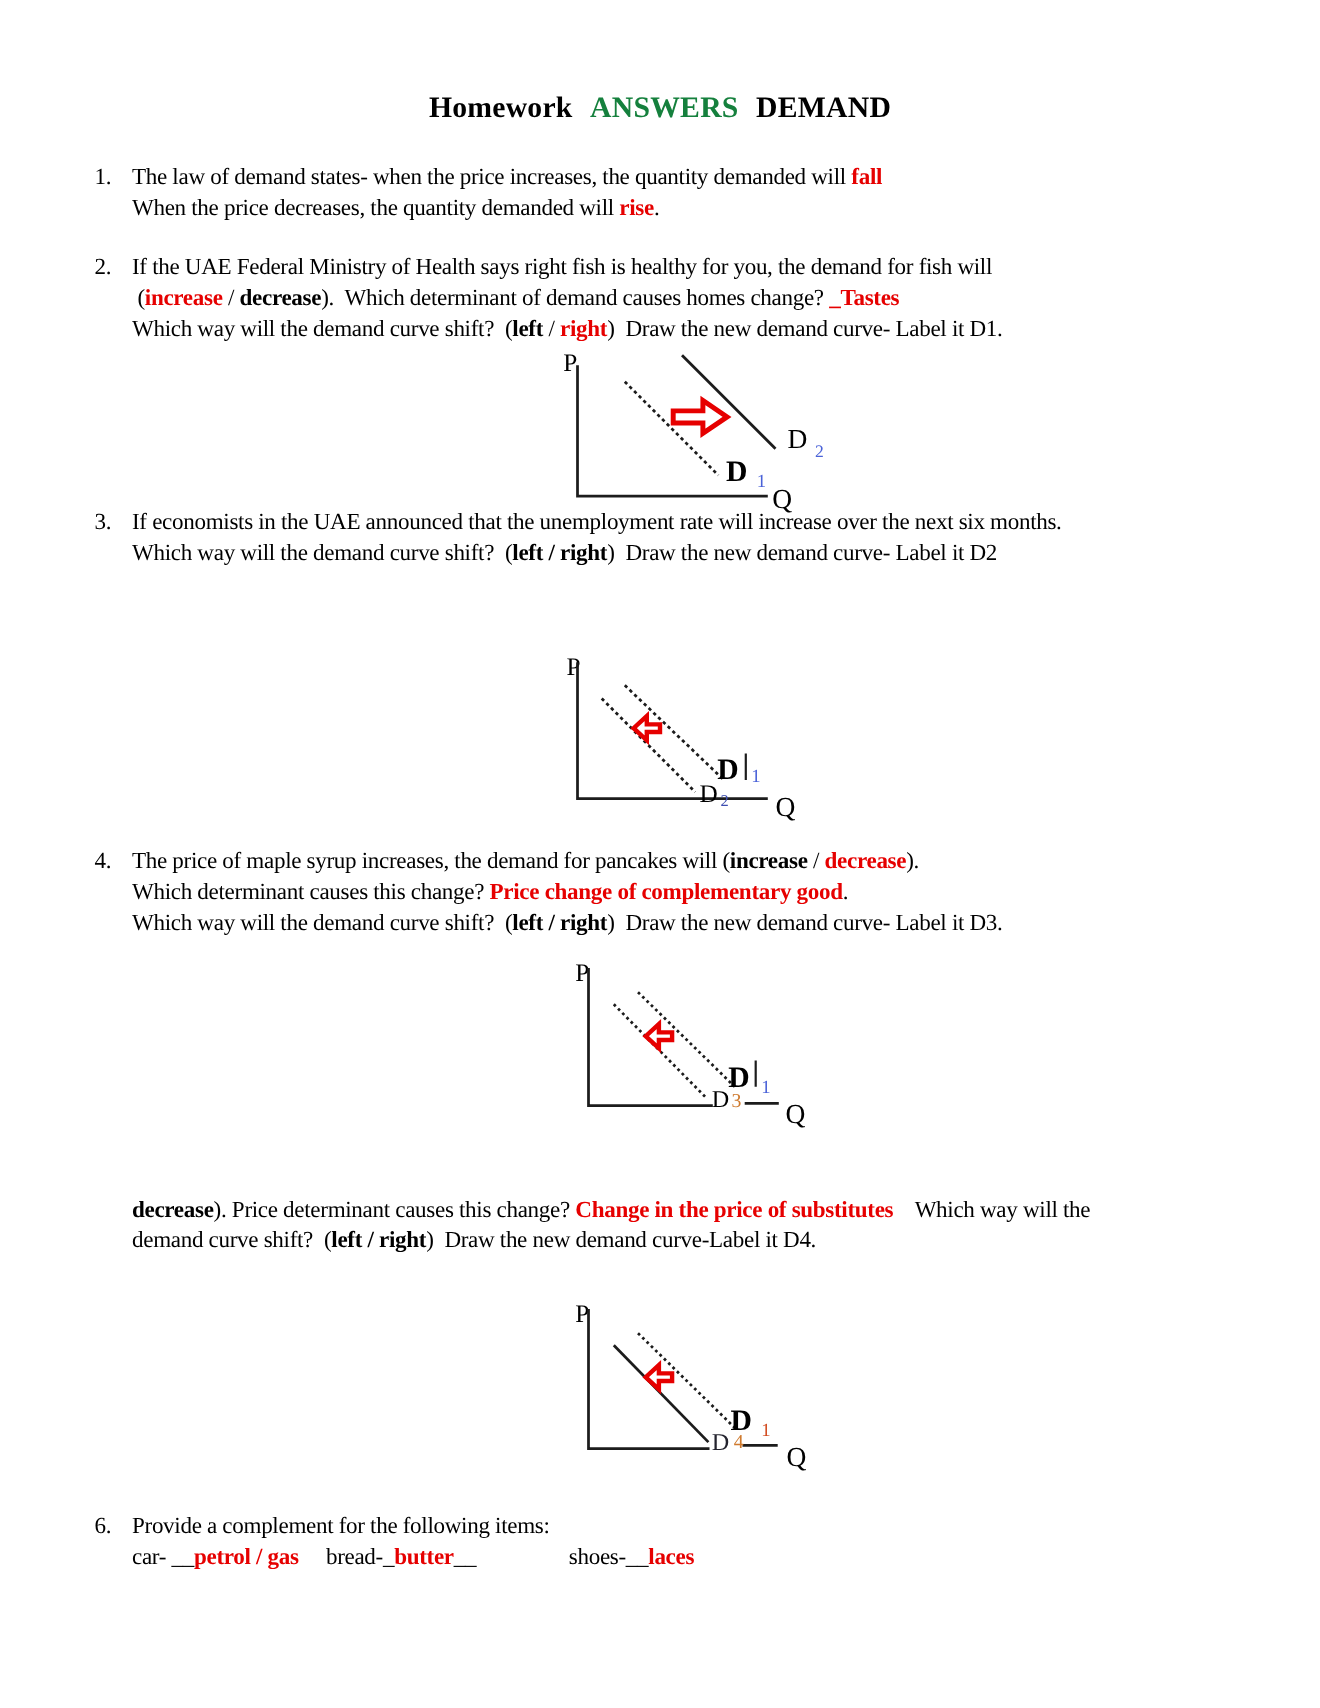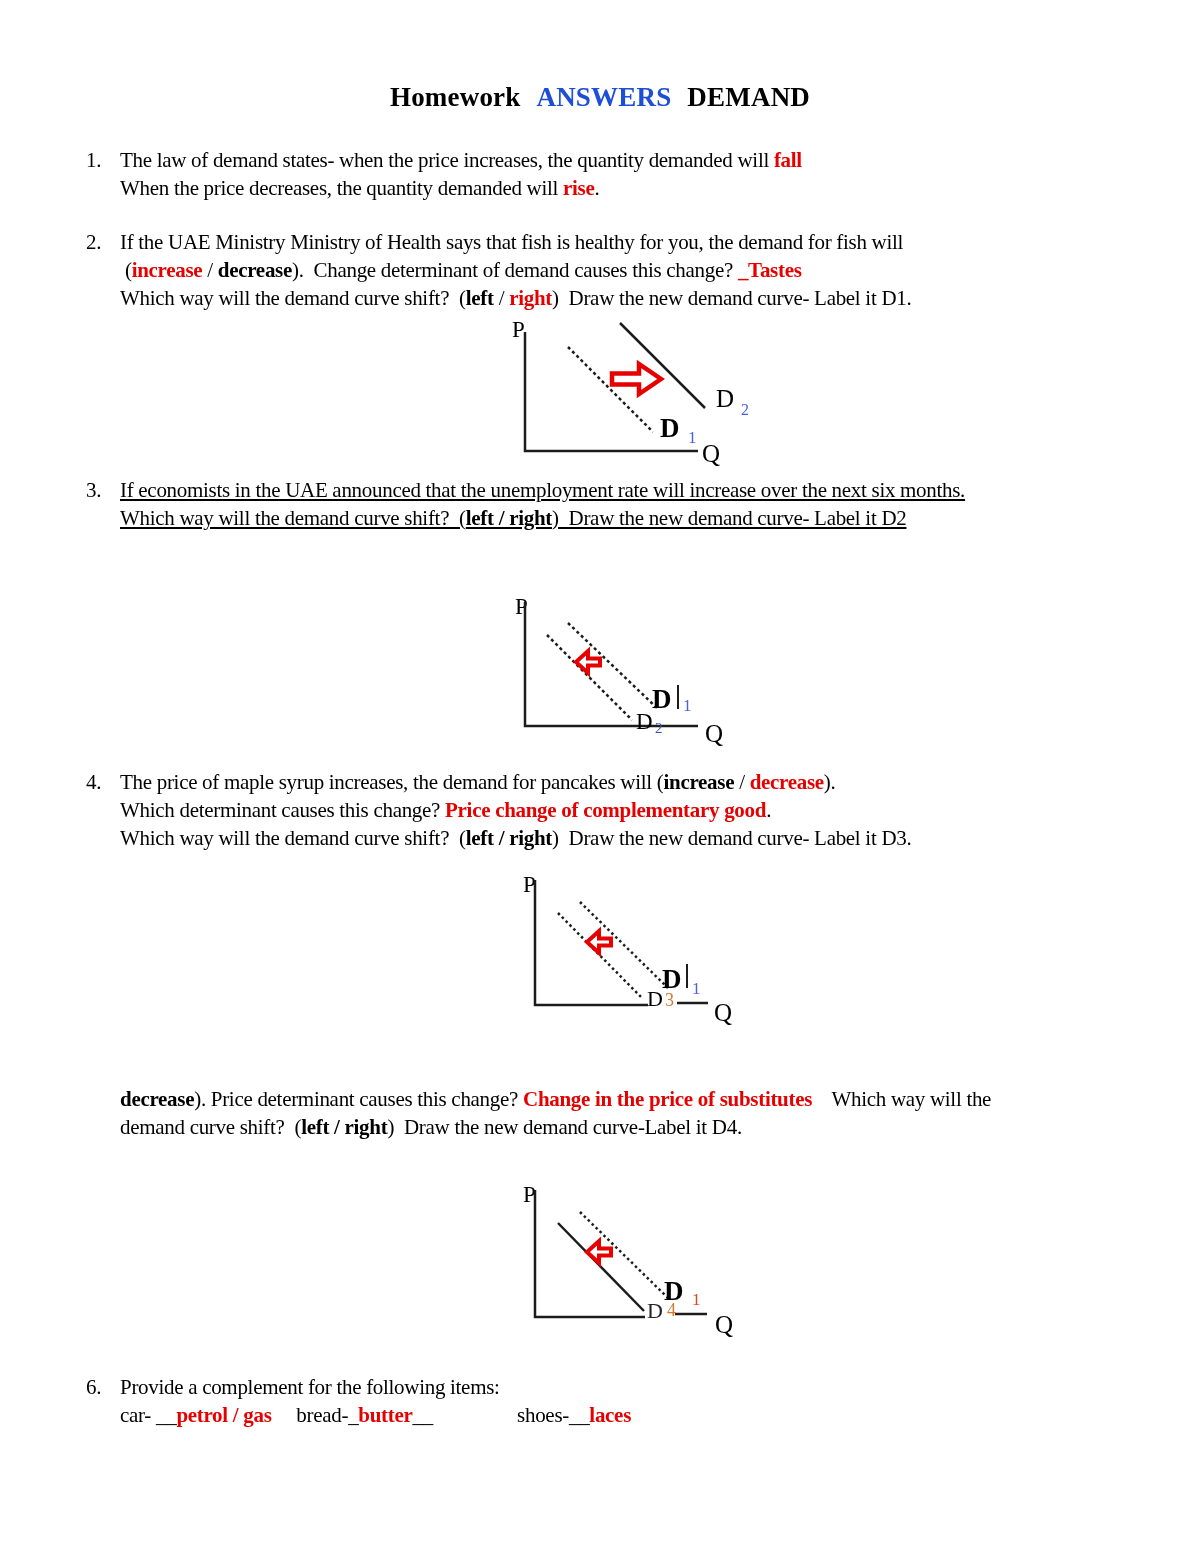--- a/index.html
+++ b/index.html
@@ -4,21 +4,21 @@
 <style>
   html,body { margin:0; padding:0; }
   body {
     width:1200px; height:1553px; background:#ffffff; position:relative;
     font-family:"Liberation Serif", serif; color:#000;
   }
   .title {
     position:absolute; top:82px; left:0; width:1200px; text-align:center;
     font-size:27px; font-weight:bold; white-space:pre; letter-spacing:0.2px;
   }
-  .title .mid { color:#1d4ed8; margin:0 9px; }
+  .title .mid { color:#15803d; margin:0 9px; }
   .q {
     position:absolute; left:86px; width:1090px;
     font-size:21px; line-height:28px; letter-spacing:-0.3px;
   }
   .qline { white-space:pre; }
   .qline.cont { padding-left:34px; }
   .num { display:inline-block; width:34px; }
   .b { font-weight:bold; }
   .r { color:#e60000; font-weight:bold;margin-top:12px; }
   .diagram { position:absolute; }
@@ -28,39 +28,39 @@
 <body>
 
 <div class="title"><span>Homework</span> <span class="mid">ANSWERS</span> <span>DEMAND</span></div>
 
 <div class="q" style="top:146px;">
   <div class="qline"><span class="num">1.</span><span>The law of demand states- when the price increases, the quantity demanded will </span><span class="r">fall</span></div>
   <div class="qline cont"><span>When the price decreases, the quantity demanded will </span><span class="r">rise</span><span>.</span></div>
 </div>
 
 <div class="q" style="top:228px;">
-  <div class="qline"><span class="num">2.</span><span>If the UAE Ministry Ministry of Health says that fish is healthy for you, the demand for fish will</span></div>
-  <div class="qline cont"><span> (</span><span class="r">increase</span><span> / </span><span class="b">decrease</span><span>).  Change determinant of demand causes this change? </span><span class="r">_Tastes</span></div>
+  <div class="qline"><span class="num">2.</span><span>If the UAE Federal Ministry of Health says right fish is healthy for you, the demand for fish will</span></div>
+  <div class="qline cont"><span> (</span><span class="r">increase</span><span> / </span><span class="b">decrease</span><span>).  Which determinant of demand causes homes change? </span><span class="r">_Tastes</span></div>
   <div class="qline cont"><span>Which way will the demand curve shift?  (</span><span class="b">left</span><span> / </span><span class="r">right</span><span>)  Draw the new demand curve- Label it D1.</span></div>
 </div>
 
 <svg class="diagram" style="left:500px; top:310px;" width="265" height="165">
   <text x="12" y="27" font-size="23">P</text>
   <path d="M25 22 V141 H198" fill="none" stroke="#1c1c1c" stroke-width="2.5"></path>
   <text x="202" y="152" font-size="25">Q</text>
   <line x1="68" y1="37" x2="153" y2="122" stroke="#1c1c1c" stroke-width="2.5" stroke-dasharray="3 3"></line>
   <line x1="120" y1="13" x2="205" y2="98" stroke="#1c1c1c" stroke-width="2.5"></line>
   <polygon points="112,63.5 139,63.5 139,54 161,69 139,84 139,74.5 112,74.5" fill="#ffffff" stroke="#e60000" stroke-width="4.5"></polygon>
   <text x="160" y="127" font-size="27" font-weight="bold">D</text>
   <text x="188" y="133" font-size="17" fill="#4a62d8">1</text>
   <text x="216" y="97" font-size="25">D</text>
   <text x="241" y="105" font-size="16" fill="#4a62d8">2</text>
 </svg>
 
-<div class="q" style="top:476px;text-decoration:underline;">
+<div class="q" style="top:460px;">
   <div class="qline"><span class="num">3.</span><span>If economists in the UAE announced that the unemployment rate will increase over the next six months.</span></div>
   <div class="qline cont"><span>Which way will the demand curve shift?  (</span><span class="b">left / right</span><span>)  Draw the new demand curve- Label it D2</span></div>
 </div>
 
 <svg class="diagram" style="left:505px; top:590px;" width="265" height="165">
   <text x="10" y="24" font-size="23">P</text>
   <path d="M20 12 V136 H193" fill="none" stroke="#1c1c1c" stroke-width="2.5"></path>
   <text x="200" y="152" font-size="25">Q</text>
   <line x1="63" y1="33" x2="152" y2="118" stroke="#1c1c1c" stroke-width="2.5" stroke-dasharray="3 3"></line>
   <line x1="42" y1="45" x2="127" y2="130" stroke="#1c1c1c" stroke-width="2.5" stroke-dasharray="3 3"></line>

